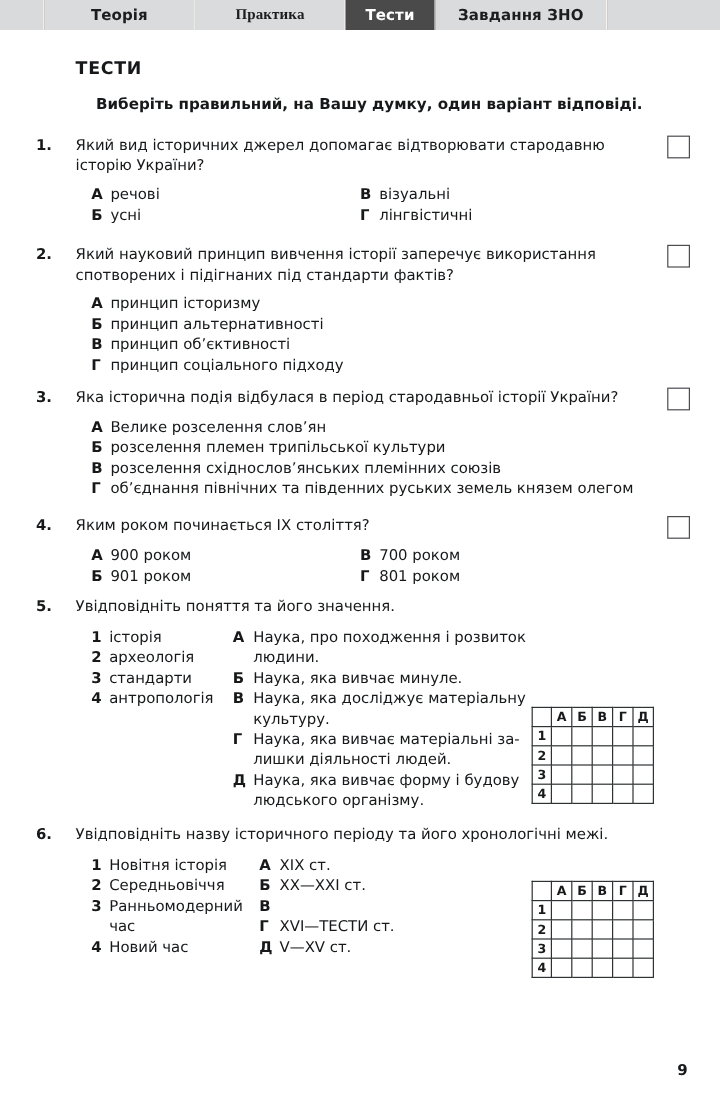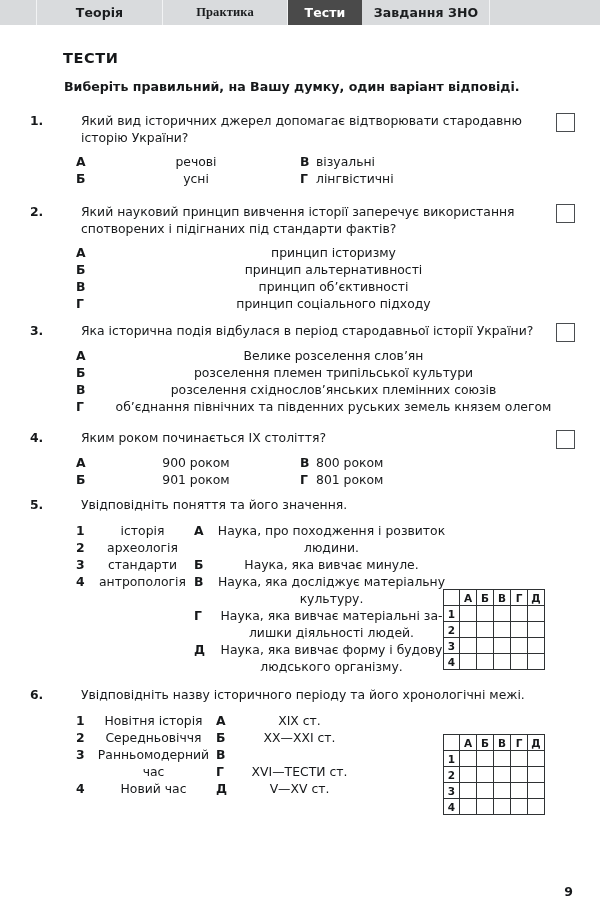--- a/index.html
+++ b/index.html
@@ -45,21 +45,21 @@
     white-space: nowrap;
   }
   .tab-theory { width: 126px; }
   .tab-practice { width: 125px; font-family: Liberation Serif, serif; }
   .tab-tests {
     width: 75px;
     background: #4a4a4a;
     color: #ffffff;
     border-right: 1px solid #d8dadc;
   }
-  .tab-zno { width: 127px; }
+  .tab-zno { width: 143px; }
   .tab-gap-right { flex: 1; background: #d8dadc; }
 
   
   .page {
     position: absolute;
     left: 0; top: 25px;
     width: 600px;
     height: 896px;
     background: #ffffff;
     padding: 0;
@@ -68,21 +68,21 @@
   .h-tests {
     position: absolute;
     left: 63px;
     top: 25px;
     font-size: 14.5px;
     font-weight: bold;
     letter-spacing: .6px;
   }
   .h-instr {
     position: absolute;
-    left: 64px;
+    left: 80px;
     top: 54px;
     font-size: 12.6px;
     font-weight: bold;
   }
 
   
   .q {
     position: absolute;
     left: 30px;
     width: 545px;
@@ -90,21 +90,21 @@
   .q-num {
     position: absolute;
     left: 0;
     top: 0;
     width: 26px;
     text-align: left;
     font-size: 12.4px;
     font-weight: bold;
   }
   .q-stem {
-    margin-left: 51px;
+    margin-left: 33px;
     font-size: 12.4px;
     line-height: 16.5px;
     padding-right: 38px;
   }
   .q-stem.narrow { padding-right: 90px; }
 
   
   .ansbox {
     position: absolute;
     right: 0;
@@ -129,21 +129,21 @@
   }
   .opt {
     display: flex;
     align-items: baseline;
   }
   .opt-letter {
     font-weight: bold;
     width: 16px;
     flex: 0 0 16px;
   }
-  .opt-text { flex: 1; text-align: center; }
+  .opt-text { flex: 1; }
   .two-col .opt:first-child { width: 224px; flex: 0 0 224px; }
 
   
   .match {
     margin-left: 46px;
     margin-top: 8px;
     display: flex;
     font-size: 12.4px;
     line-height: 17px;
     position: relative;
@@ -296,21 +296,21 @@
     <div class="q-stem">Яким роком починається ІХ століття?</div>
     <div class="ansbox"></div>
     <div class="opts two-col">
       <div class="opt-row">
         <div class="opt">
           <span class="opt-letter">А</span>
           <span class="opt-text">900 роком</span>
         </div>
         <div class="opt">
           <span class="opt-letter">В</span>
-          <span class="opt-text">800 роком</span>
+          <span class="opt-text">700 роком</span>
         </div>
       </div>
       <div class="opt-row">
         <div class="opt">
           <span class="opt-letter">Б</span>
           <span class="opt-text">901 роком</span>
         </div>
         <div class="opt">
           <span class="opt-letter">Г</span>
           <span class="opt-text">801 роком</span>

